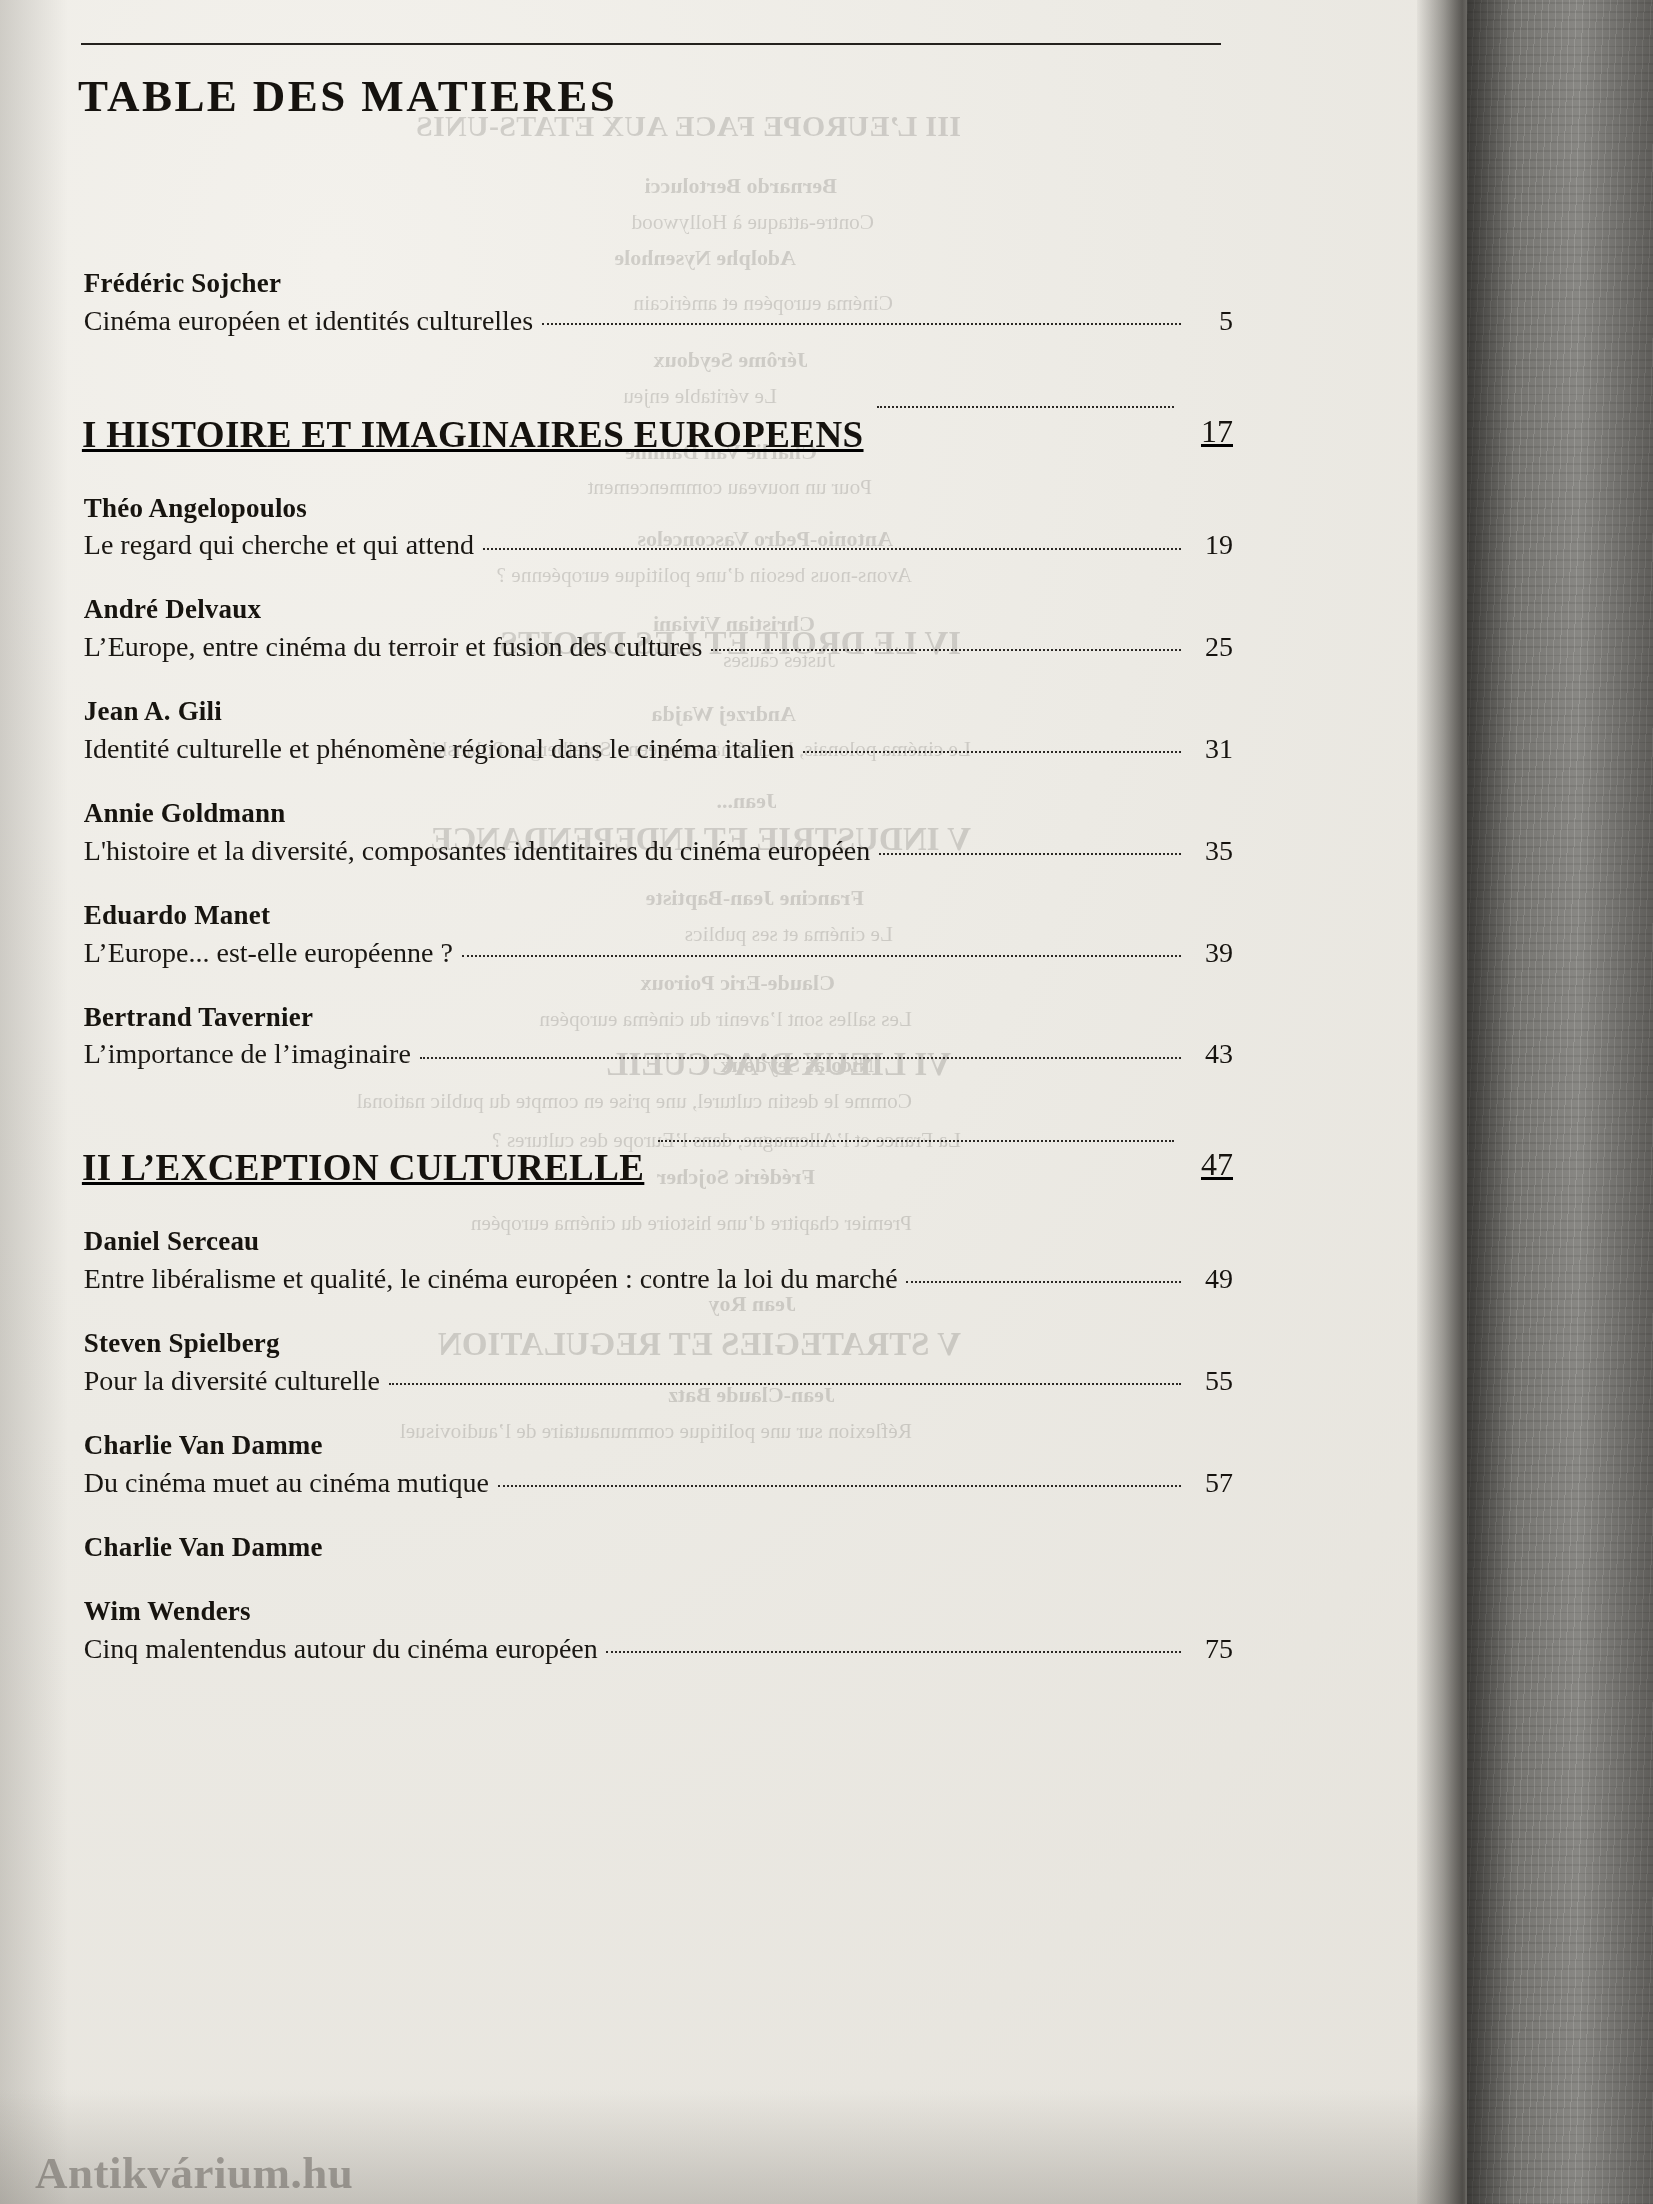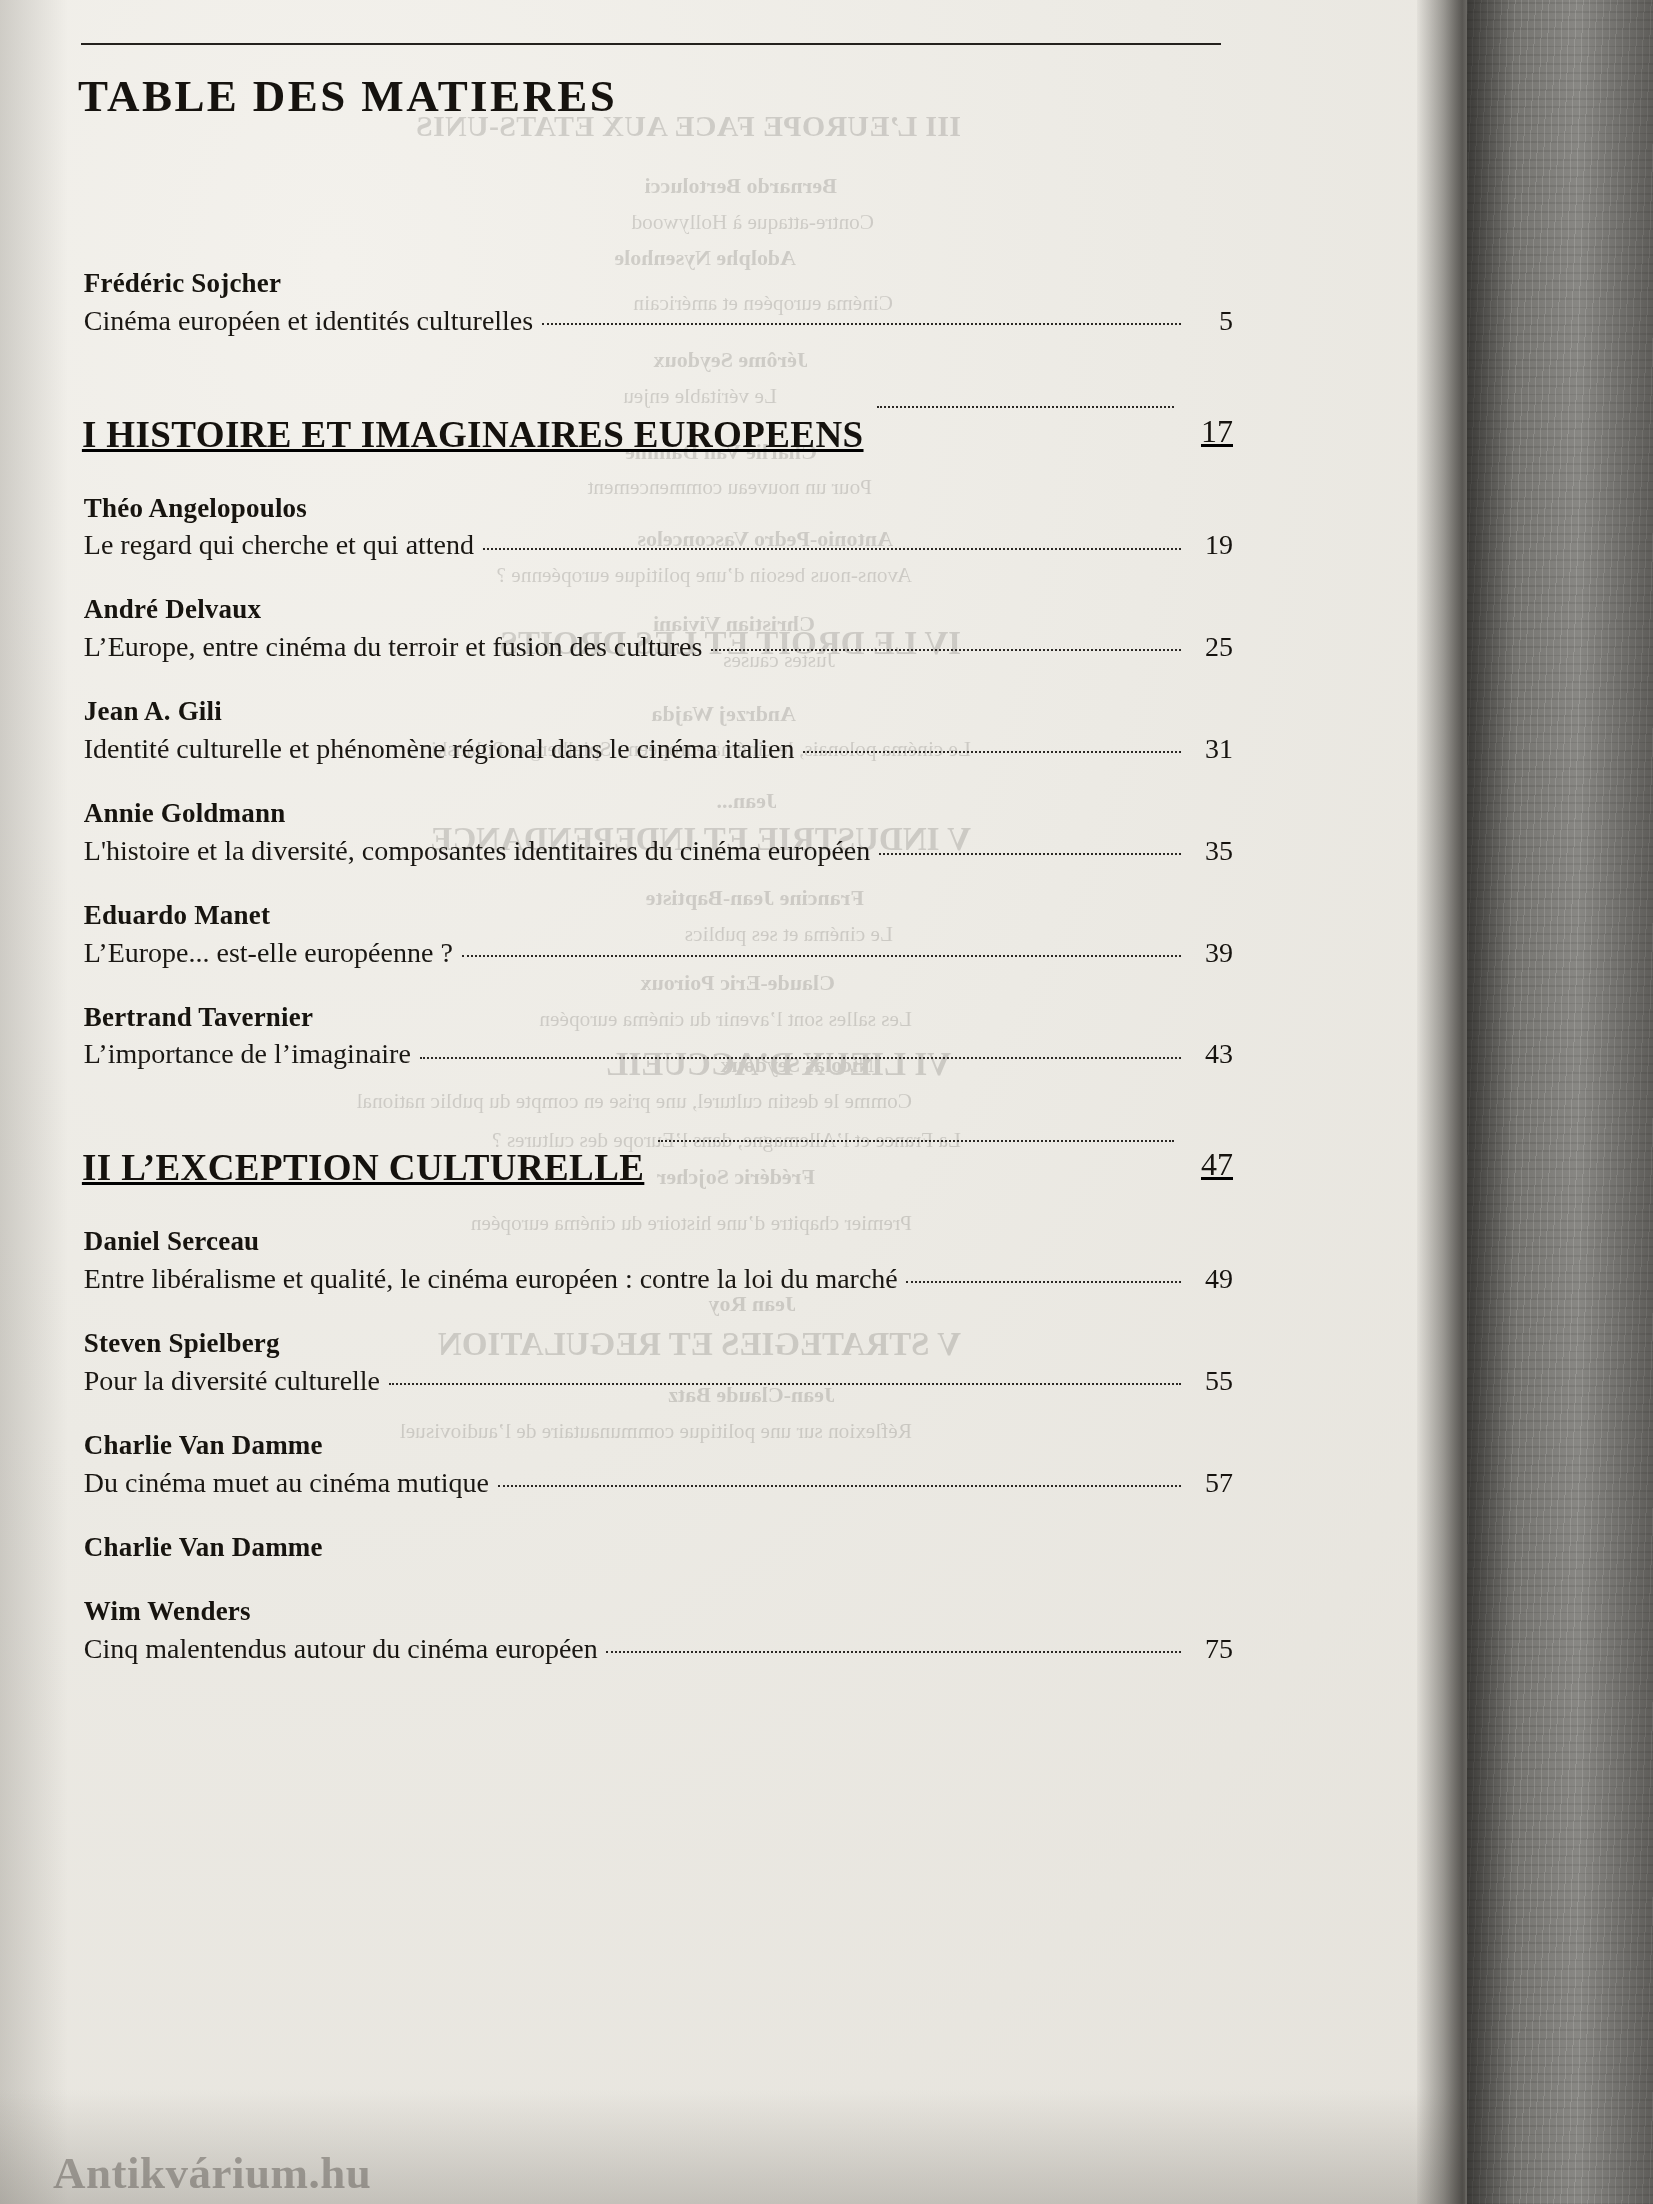--- a/index.html
+++ b/index.html
@@ -167,21 +167,21 @@
     white-space: nowrap;
   }
   .part .dots { top: -6.8px; border-bottom-width: 2.9px; margin-left: 13.6px; }
   .part .pg { font-size: 32px; font-weight: normal; min-width: 52px; }
 
   .part + .entry { margin-top: 37px; }
 
   
   #watermark {
     position: absolute;
-    left: 53px;
+    left: 35px;
     bottom: 5.8px;
     font-family: "Liberation Serif", serif;
     font-size: 45px;
     font-weight: bold;
     color: rgba(62,58,52,.38);
     letter-spacing: 0.5px;
   }
 </style>
 </head>
 <body>

